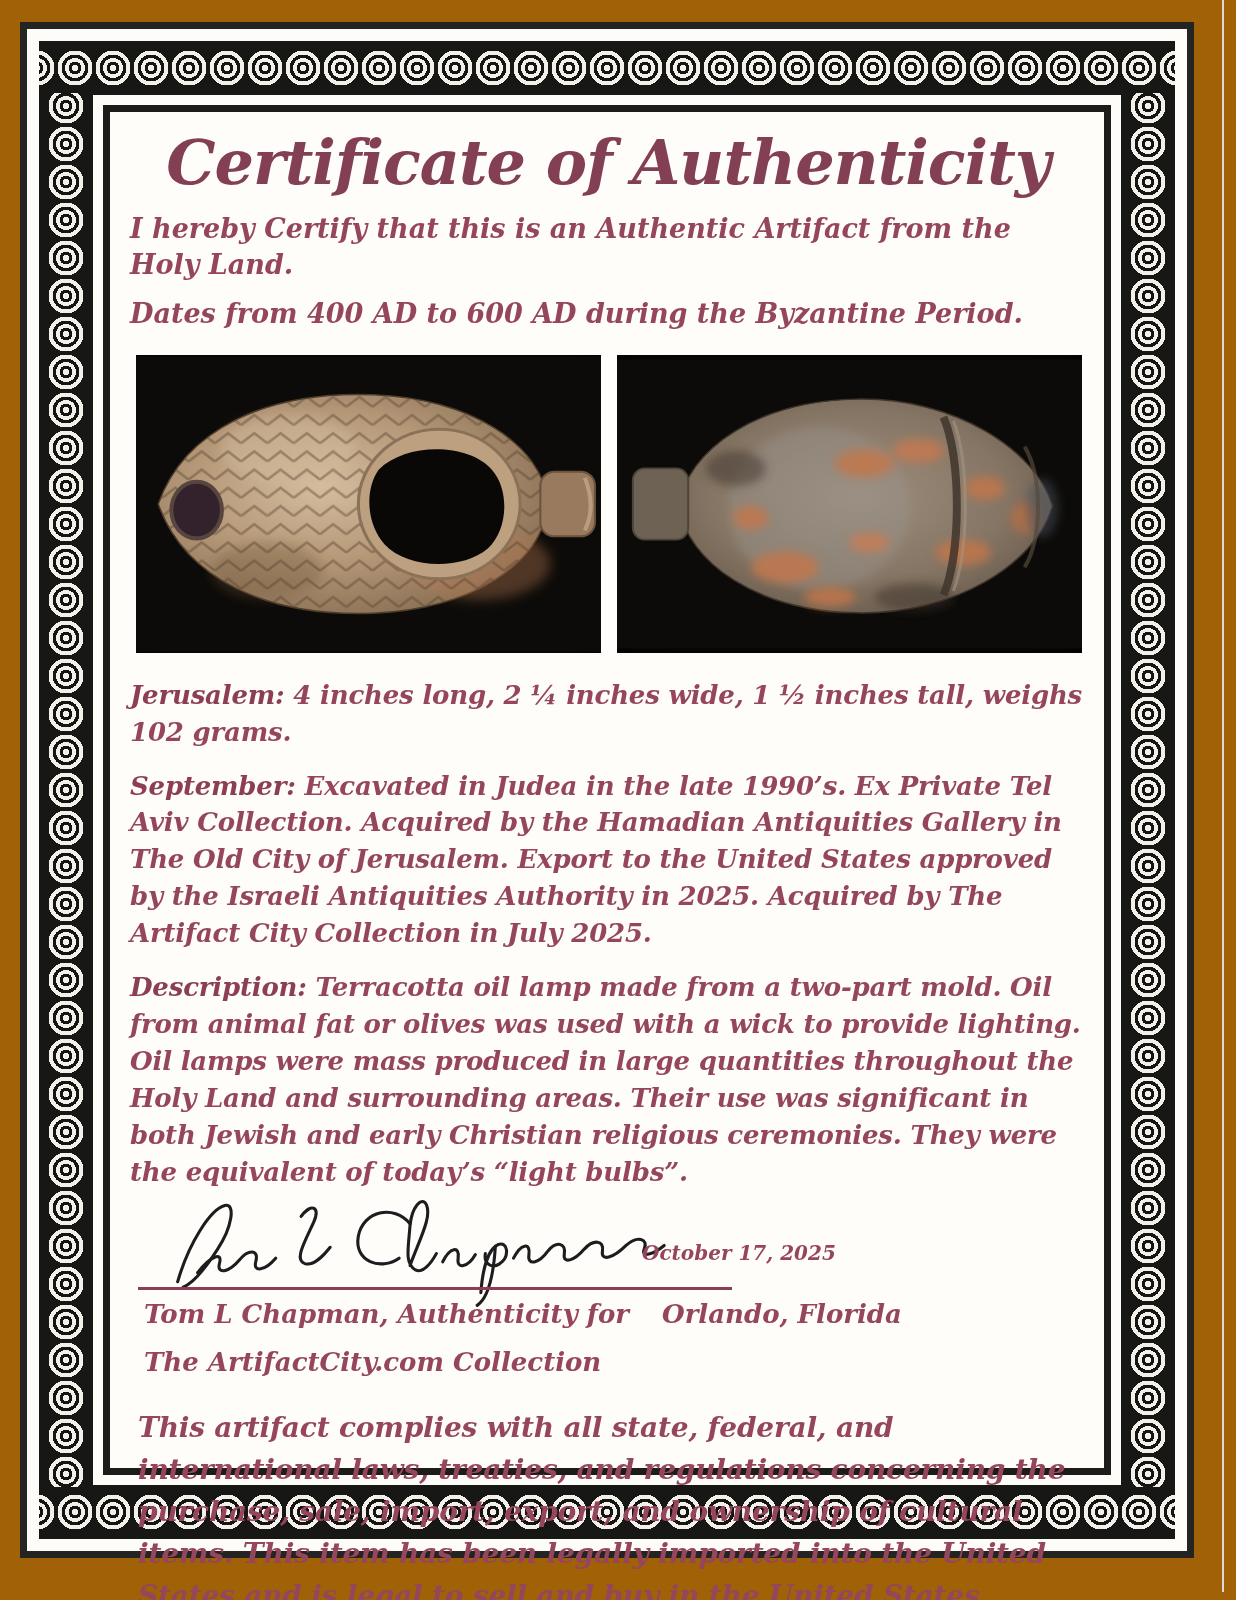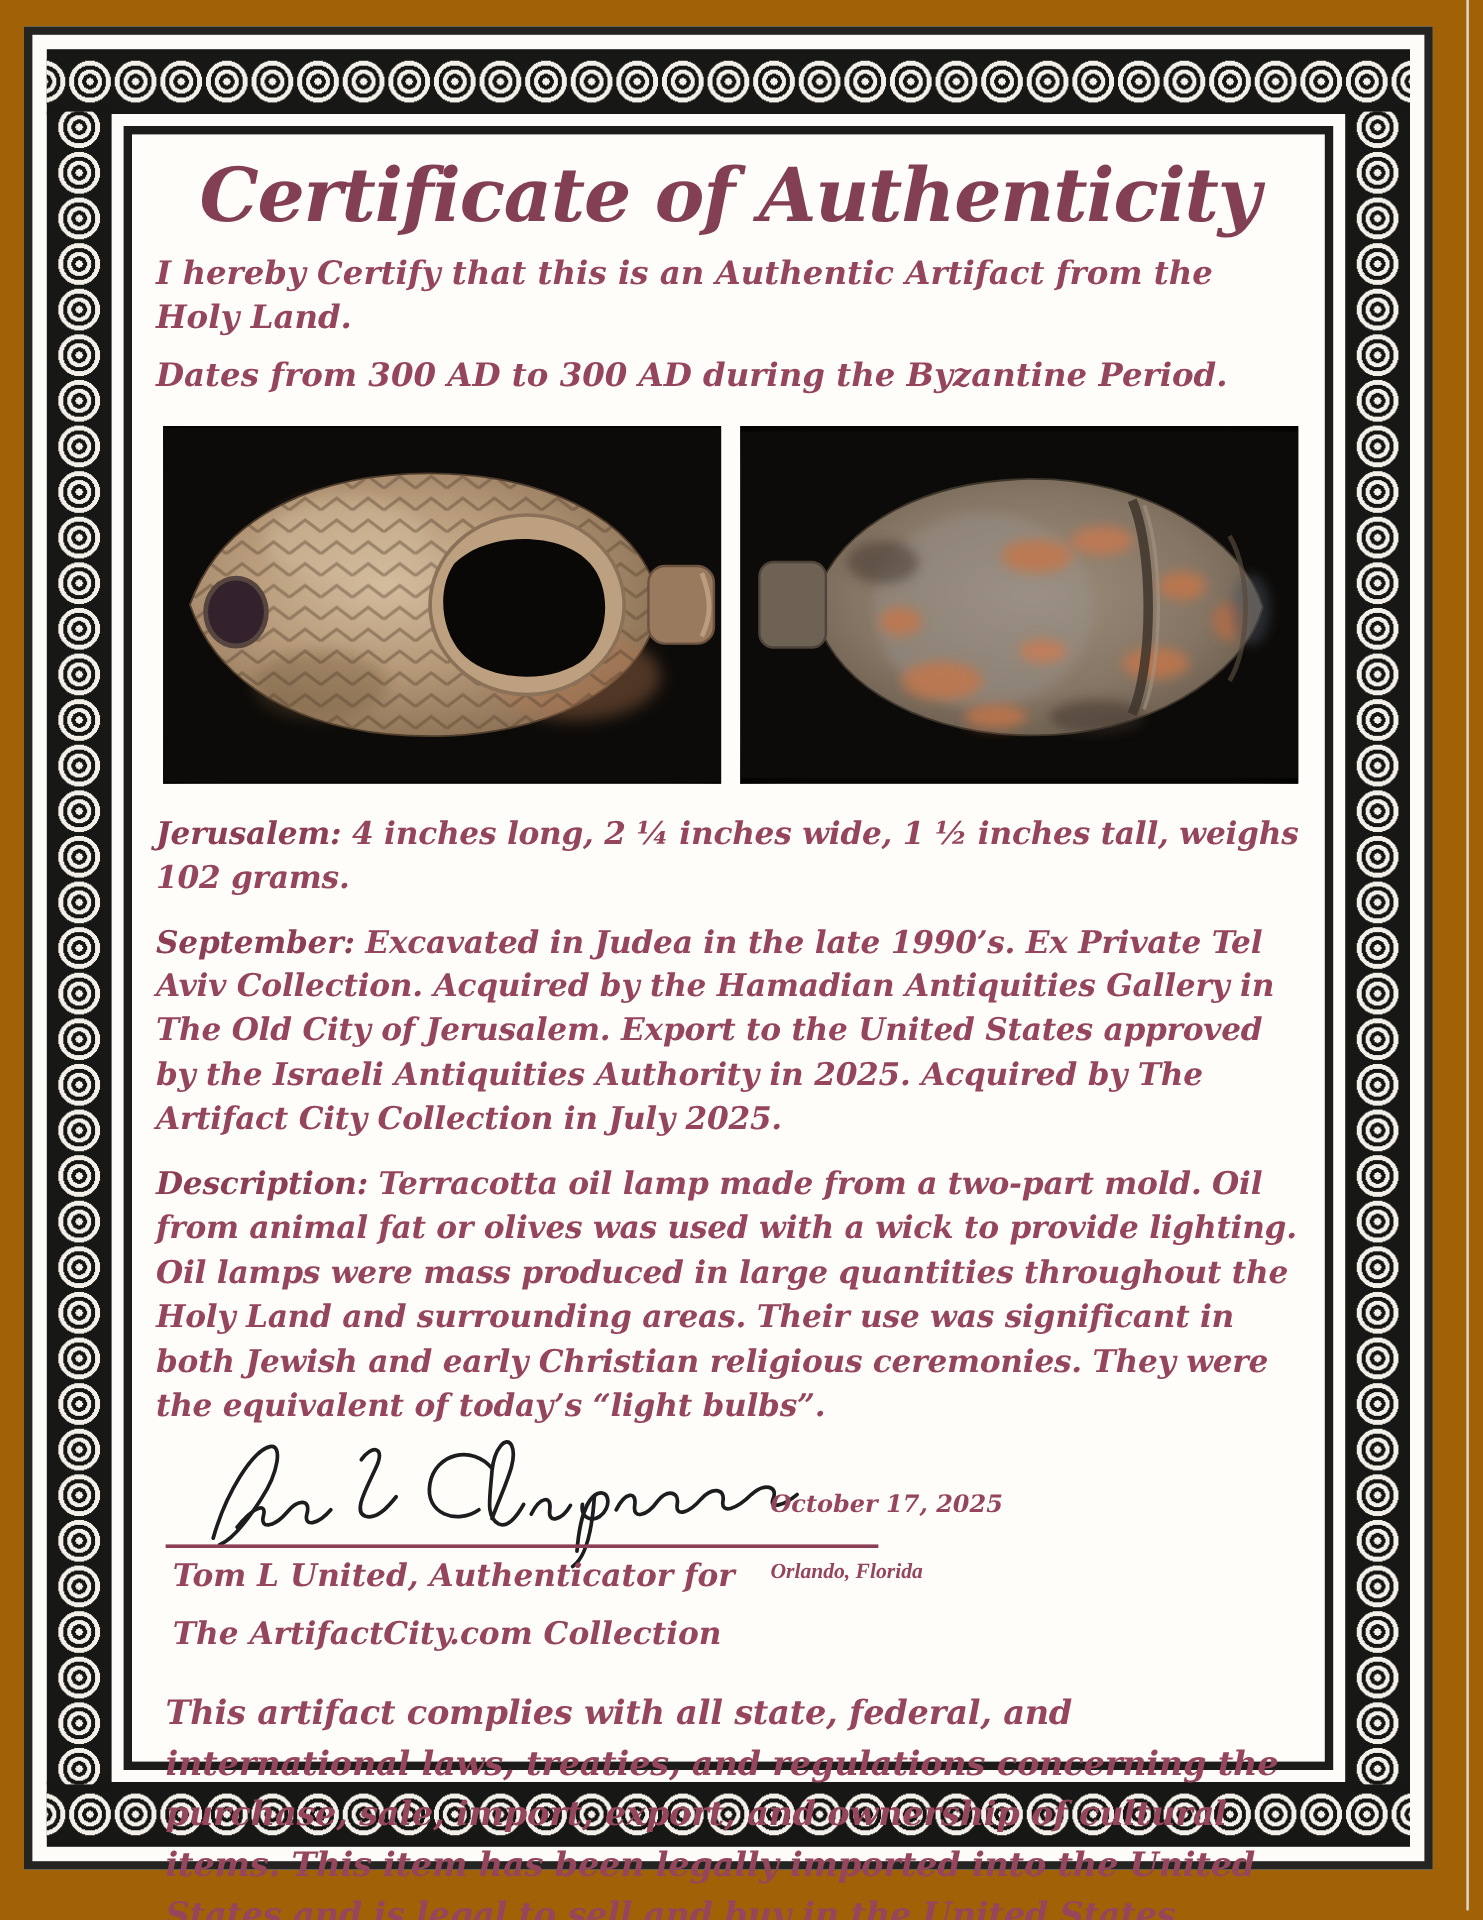--- a/index.html
+++ b/index.html
@@ -55,40 +55,40 @@
   .para{font-size:26px;line-height:1.42;margin:0 0 17px 0;letter-spacing:-0.2px;}
   .para .lbl{font-weight:bold;color:#8c3e54;}
   .para.description{margin-bottom:4px;}
   
   .sign-block{position:relative;height:182px;margin-top:2px;}
   .sig-svg{position:absolute;left:20px;top:-4px;width:560px;height:118px;}
   .sig-line{position:absolute;left:8px;top:92px;width:594px;height:3px;background:#8c3e54;}
   .sig-name-line{position:absolute;left:14px;top:104px;font-size:26px;}
   .sig-collection{position:absolute;left:14px;top:152px;font-size:26px;}
   .sig-date{position:absolute;left:512px;top:46px;font-size:20px;}
-  .sig-city{position:absolute;left:512px;top:104px;font-size:18px;font-family:Liberation Serif, serif;}
+  .sig-city{position:absolute;left:532px;top:104px;font-size:26px;}
   .sig-tagline{position:absolute;left:512px;top:152px;font-size:26px;}
   
   .legal{font-size:28px;line-height:1.5;margin:30px 6px 0 8px;letter-spacing:-0.2px;}
 </style>
 </head>
 <body>
 
 <div class="paper">
   <div class="outer-border">
     <div class="band band-top"></div>
     <div class="band band-bottom"></div>
     <div class="band band-left"></div>
     <div class="band band-right"></div>
   </div>
 
   <div class="content">
     <h1 class="title">Certificate of Authenticity</h1>
     <p class="subline">I hereby Certify that this is an Authentic Artifact from the Holy Land.</p>
-    <p class="subline second">Dates from 300 AD to 300 AD during the Byzantine Period.</p>
+    <p class="subline second">Dates from 400 AD to 600 AD during the Byzantine Period.</p>
 
     <div class="photos">
       <div class="photo">
         <svg viewBox="0 0 460 292">
           <defs>
             <radialGradient id="lampTan" cx="42%" cy="42%" r="75%">
               <stop offset="0%" stop-color="#d4bd9e"></stop>
               <stop offset="45%" stop-color="#b59878"></stop>
               <stop offset="85%" stop-color="#8a6f54"></stop>
               <stop offset="100%" stop-color="#6d563f"></stop>
@@ -166,21 +166,21 @@
           <path d="M158,28 C168,14 180,16 172,34 C162,56 150,76 162,80 C172,83 182,72 190,62"></path>
           <path d="M278,36 C260,14 226,22 221,50 C216,78 246,88 266,74"></path>
           <path d="M278,82 C290,50 302,28 296,15 C291,5 280,18 278,38 C276,64 272,80 284,87 C292,91 301,80 307,69"></path>
           <path d="M314,78 C322,62 333,60 331,74 C329,87 342,84 350,70"></path>
           <path d="M356,112 C358,86 364,64 375,59 C386,55 388,72 377,80 C368,86 359,80 361,69"></path>
           <path d="M372,61 C370,92 364,118 352,126"></path>
           <path d="M392,74 C400,58 411,56 409,70 C407,83 420,80 430,66 C439,55 450,57 448,69 C446,81 459,77 470,64 C480,53 492,54 490,66 C488,78 502,74 516,60 C528,49 541,52 536,64 C532,74 546,70 558,60"></path>
         </g>
       </svg>
       <div class="sig-line"></div>
-      <div class="sig-name-line">Tom L United, Authenticator for</div>
+      <div class="sig-name-line">Tom L Chapman, Authenticity for</div>
       <div class="sig-collection">The ArtifactCity.com Collection</div>
       <div class="sig-date">October 17, 2025</div>
       <div class="sig-city">Orlando, Florida</div>
     </div>
 
     <p class="legal">This artifact complies with all state, federal, and international laws, treaties, and regulations concerning the purchase, sale, import, export, and ownership of cultural items. This item has been legally imported into the United States and is legal to sell and buy in the United States.</p>
   </div>
 </div>
 
 </body></html>

